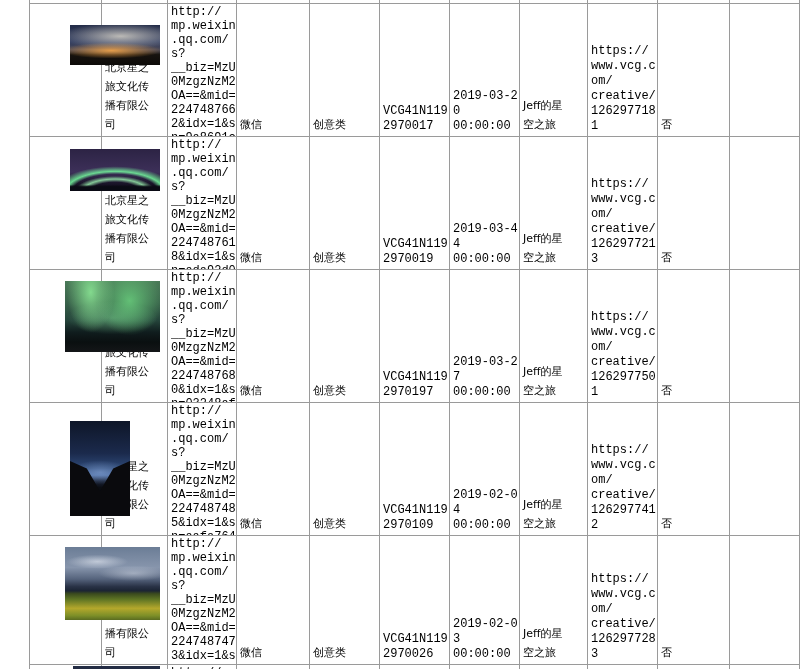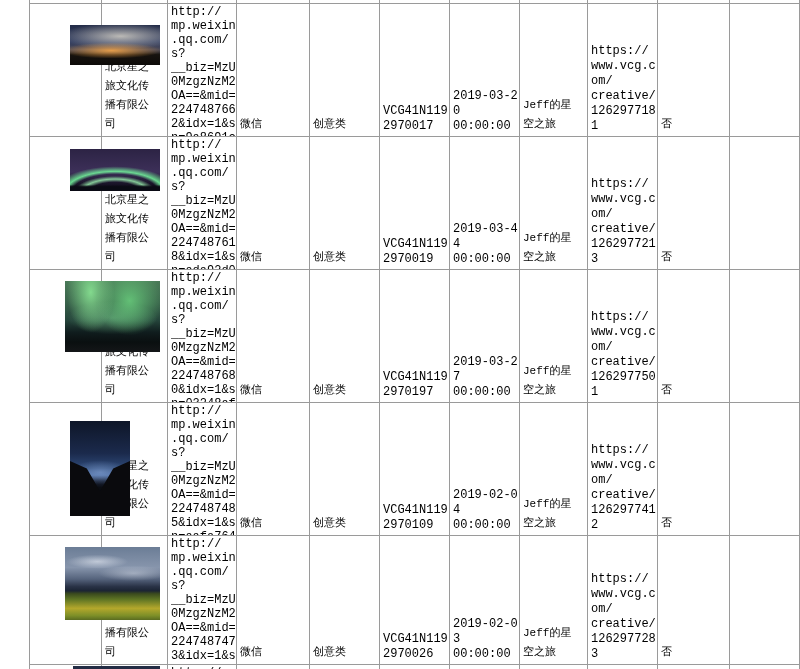--- a/index.html
+++ b/index.html
@@ -8,21 +8,21 @@
   #grid{display:grid;width:800px;height:669px;
         grid-template-columns:30px 72px 66px 69px 73px 70px 70px 70px 68px 70px 72px 70px;
         grid-template-rows:4px 133px 133px 133px 133px 129px 4px;}
   .c{box-sizing:border-box;border-right:1px solid #9a9a9a;border-bottom:1px solid #9a9a9a;
      overflow:hidden;position:relative;white-space:pre;}
   .colA{border-bottom:none;}
   .nb{border-bottom:none;}
   
   .cjk{font-family:"DejaVu Sans","Liberation Sans",sans-serif;font-size:11px;line-height:19px;}
   .mono{font-size:12px;line-height:15px;letter-spacing:0px;}
-  .bottom{display:flex;align-items:flex-end;padding:0 5px 2px 3px;font-family:Liberation Mono, monospace;}
+  .bottom{display:flex;align-items:flex-end;padding:0 5px 2px 3px;}
   .urlcell{font-size:12px;line-height:14px;padding:1px 0 0 3px;}
   .frag-top{display:block;margin-top:-11px;font-size:12px;line-height:14px;}
   .frag-bottom{display:block;padding:1px 0 0 3px;font-size:12px;line-height:14px;}
   
   .img{position:absolute;z-index:3;}
   .img-r1{left:70px;top:25px;width:90px;height:40px;background:
     radial-gradient(70px 11px at 46% 64%, rgba(255,172,74,.85), rgba(255,150,60,0) 72%),
     radial-gradient(95px 20px at 56% 28%, rgba(236,230,214,.75), rgba(236,230,214,0) 65%),
     linear-gradient(180deg,#232c48 0%,#2e3a5e 42%,#4d4a56 62%,#17130f 74%,#0c0a08 100%);}
   .img-r2{left:70px;top:149px;width:90px;height:42px;background:

